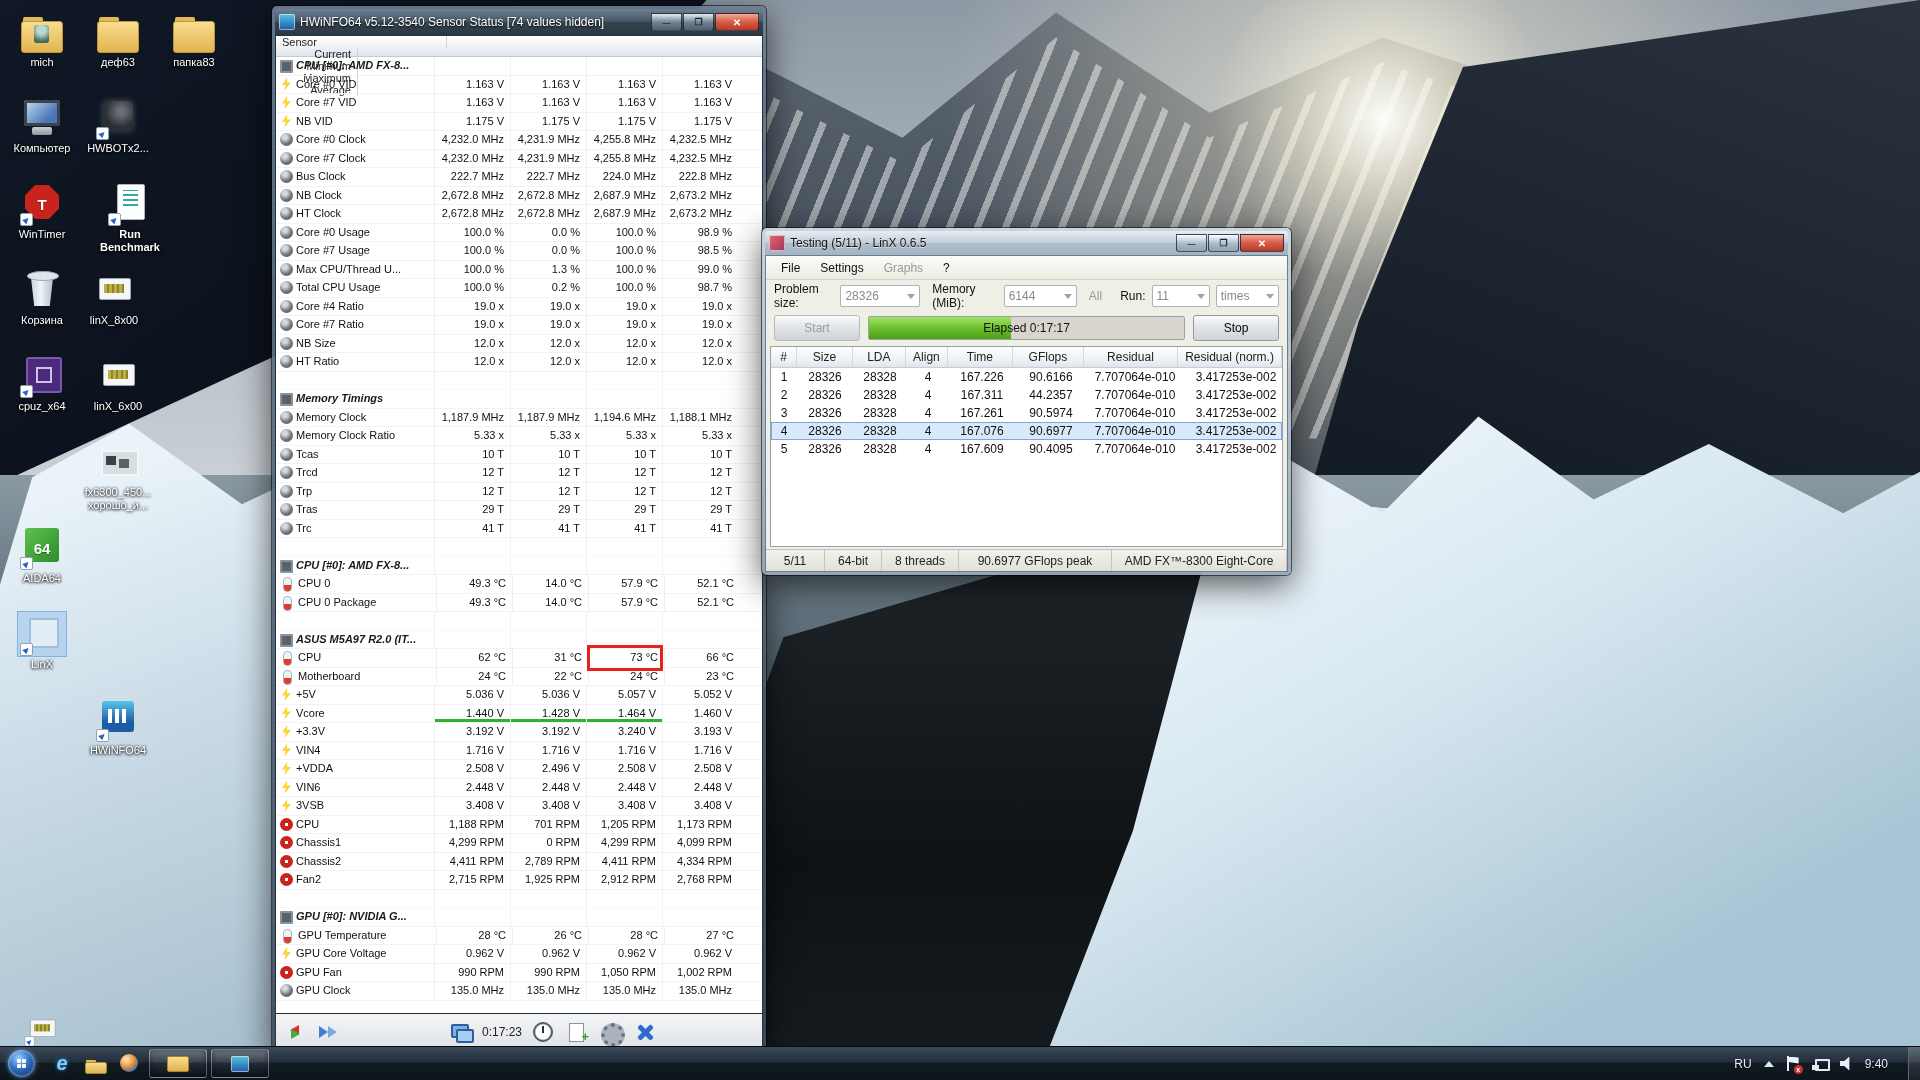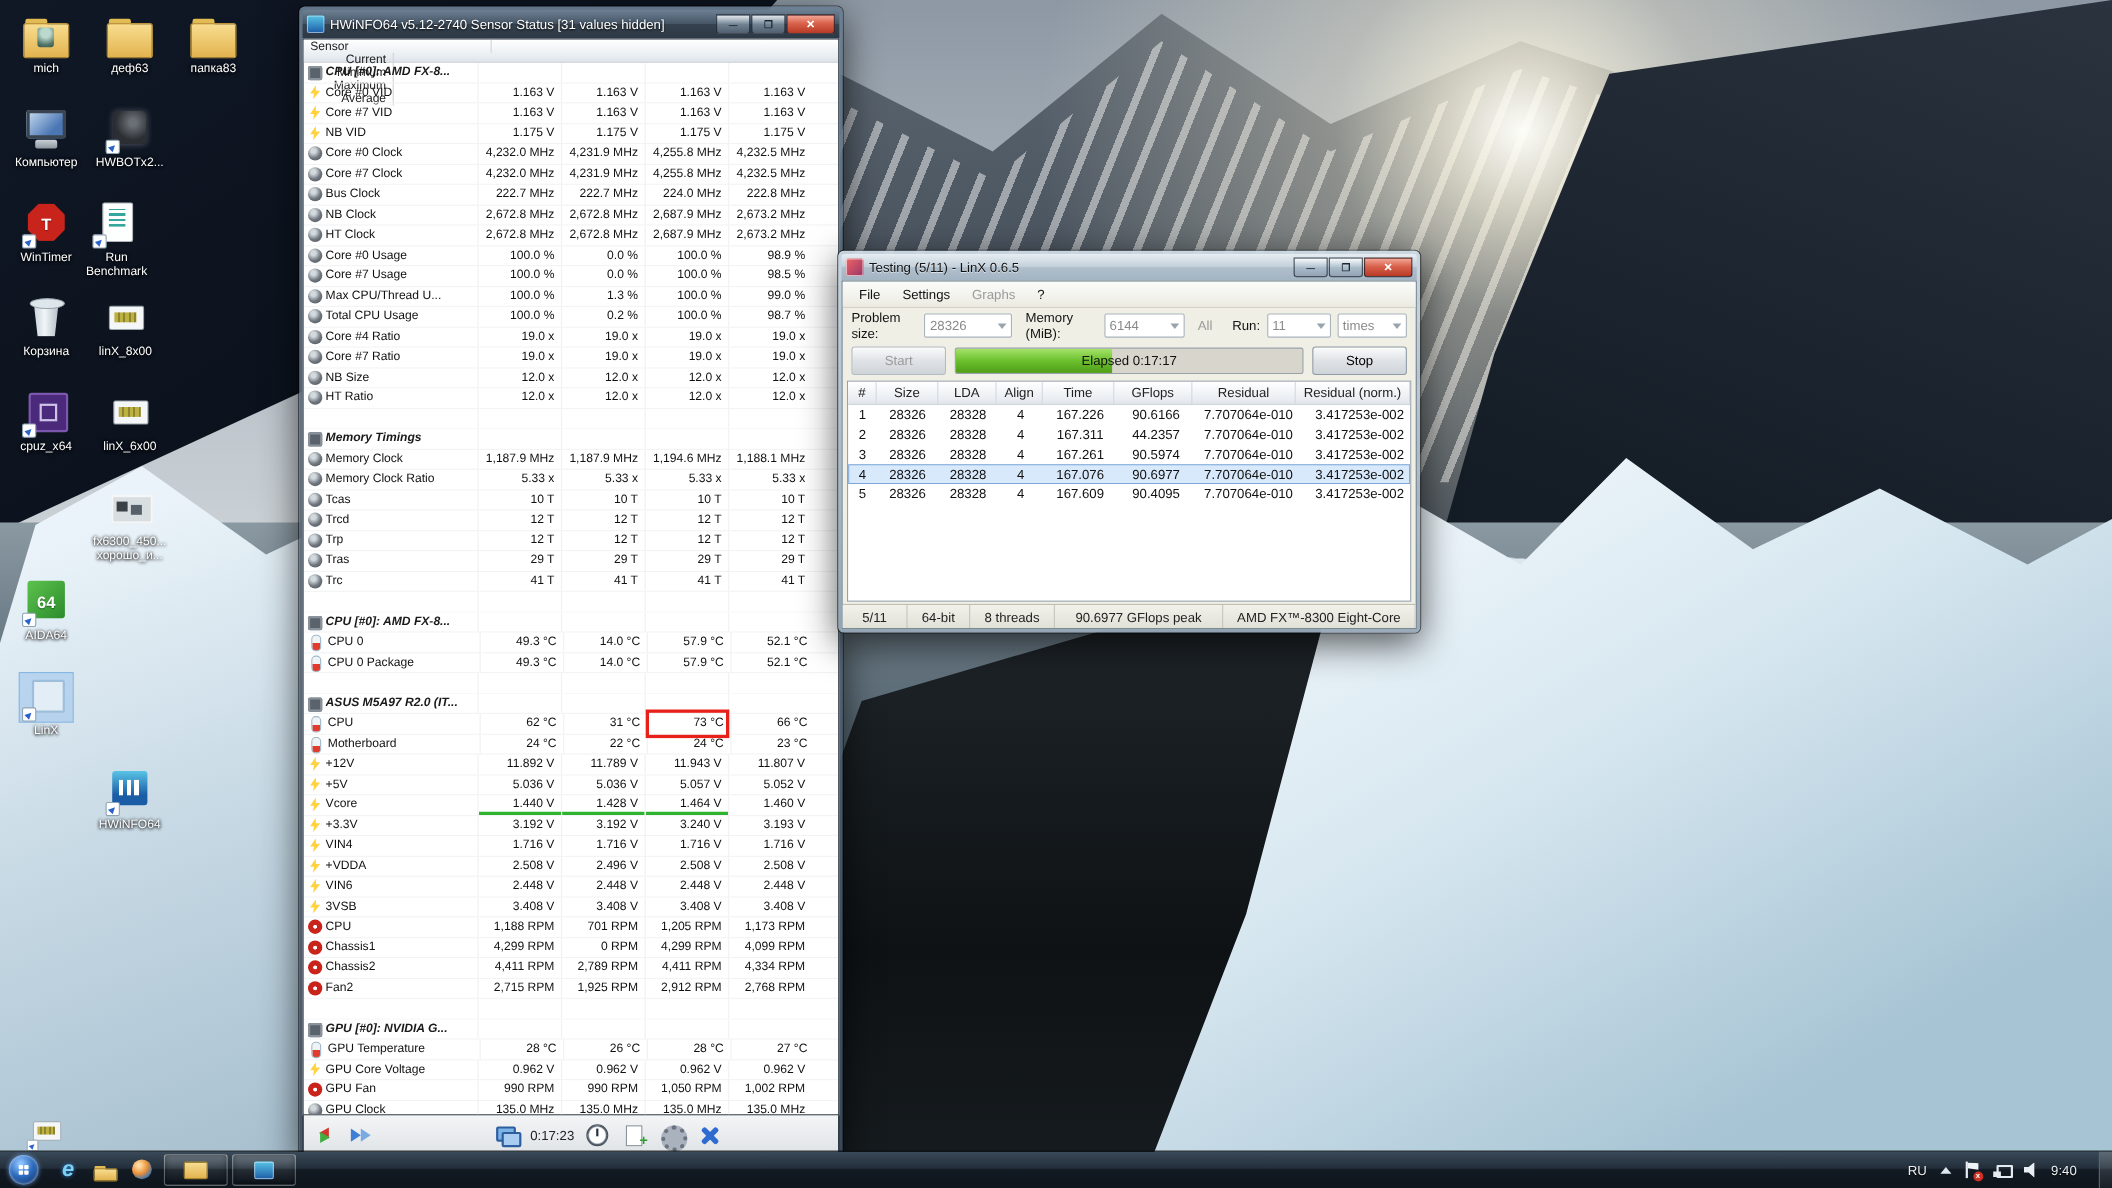--- a/index.html
+++ b/index.html
@@ -284,21 +284,21 @@
         </div>
         <div class="dlabel">HWBOTx2...</div>
       </div>
       <div class="dicon k-wintimer" style="left: 4px; top: 182px;">
         <div class="icon-art">
           <div class="glyph">T</div>
           <div class="sc-arrow"></div>
         </div>
         <div class="dlabel">WinTimer</div>
       </div>
-      <div class="dicon k-doc" style="left: 68px; top: 182px;">
+      <div class="dicon k-doc" style="left: 92px; top: 182px; font-weight: bold;">
         <div class="icon-art">
           <div class="sc-arrow"></div>
         </div>
         <div class="dlabel">Run Benchmark</div>
       </div>
       <div class="dicon k-recycle" style="left: 4px; top: 268px;">
         <div class="icon-art"></div>
         <div class="dlabel">Корзина</div>
       </div>
       <div class="dicon k-file" style="left: 76px; top: 268px;">
@@ -342,21 +342,21 @@
         <div class="icon-art">
           <div class="sc-arrow"></div>
         </div>
         <div class="dlabel">TM5 - Ярлык</div>
       </div>
     </div>
 
   <div class="window" id="hwinfo">
     <div class="titlebar">
       <span class="app-ico"></span>
-      <span class="title-text">HWiNFO64 v5.12-2740 Sensor Status [31 values hidden]</span>
+      <span class="title-text">HWiNFO64 v5.12-3540 Sensor Status [74 values hidden]</span>
       <span class="cap-group">
         <span class="cap min"></span>
         <span class="cap max"></span>
         <span class="cap close"></span>
       </span>
     </div>
     <div class="hw-table">
       <div class="hw-header">
         <span class="hw-hcell lab">Sensor</span>
         <span class="hw-hcell val">Current</span>
@@ -626,28 +626,20 @@
             <div class="hw-cell redbox">73 °C</div>
             <div class="hw-cell">66 °C</div>
           </div>
           <div class="hw-row">
             <div class="hw-ic thermo"></div>
             <div class="hw-label">Motherboard</div>
             <div class="hw-cell">24 °C</div>
             <div class="hw-cell">22 °C</div>
             <div class="hw-cell">24 °C</div>
             <div class="hw-cell">23 °C</div>
-          </div>
-          <div class="hw-row">
-            <div class="hw-ic bolt"></div>
-            <div class="hw-label">+12V</div>
-            <div class="hw-cell">11.892 V</div>
-            <div class="hw-cell">11.789 V</div>
-            <div class="hw-cell">11.943 V</div>
-            <div class="hw-cell">11.807 V</div>
           </div>
           <div class="hw-row">
             <div class="hw-ic bolt"></div>
             <div class="hw-label">+5V</div>
             <div class="hw-cell">5.036 V</div>
             <div class="hw-cell">5.036 V</div>
             <div class="hw-cell">5.057 V</div>
             <div class="hw-cell">5.052 V</div>
           </div>
           <div class="hw-row">

